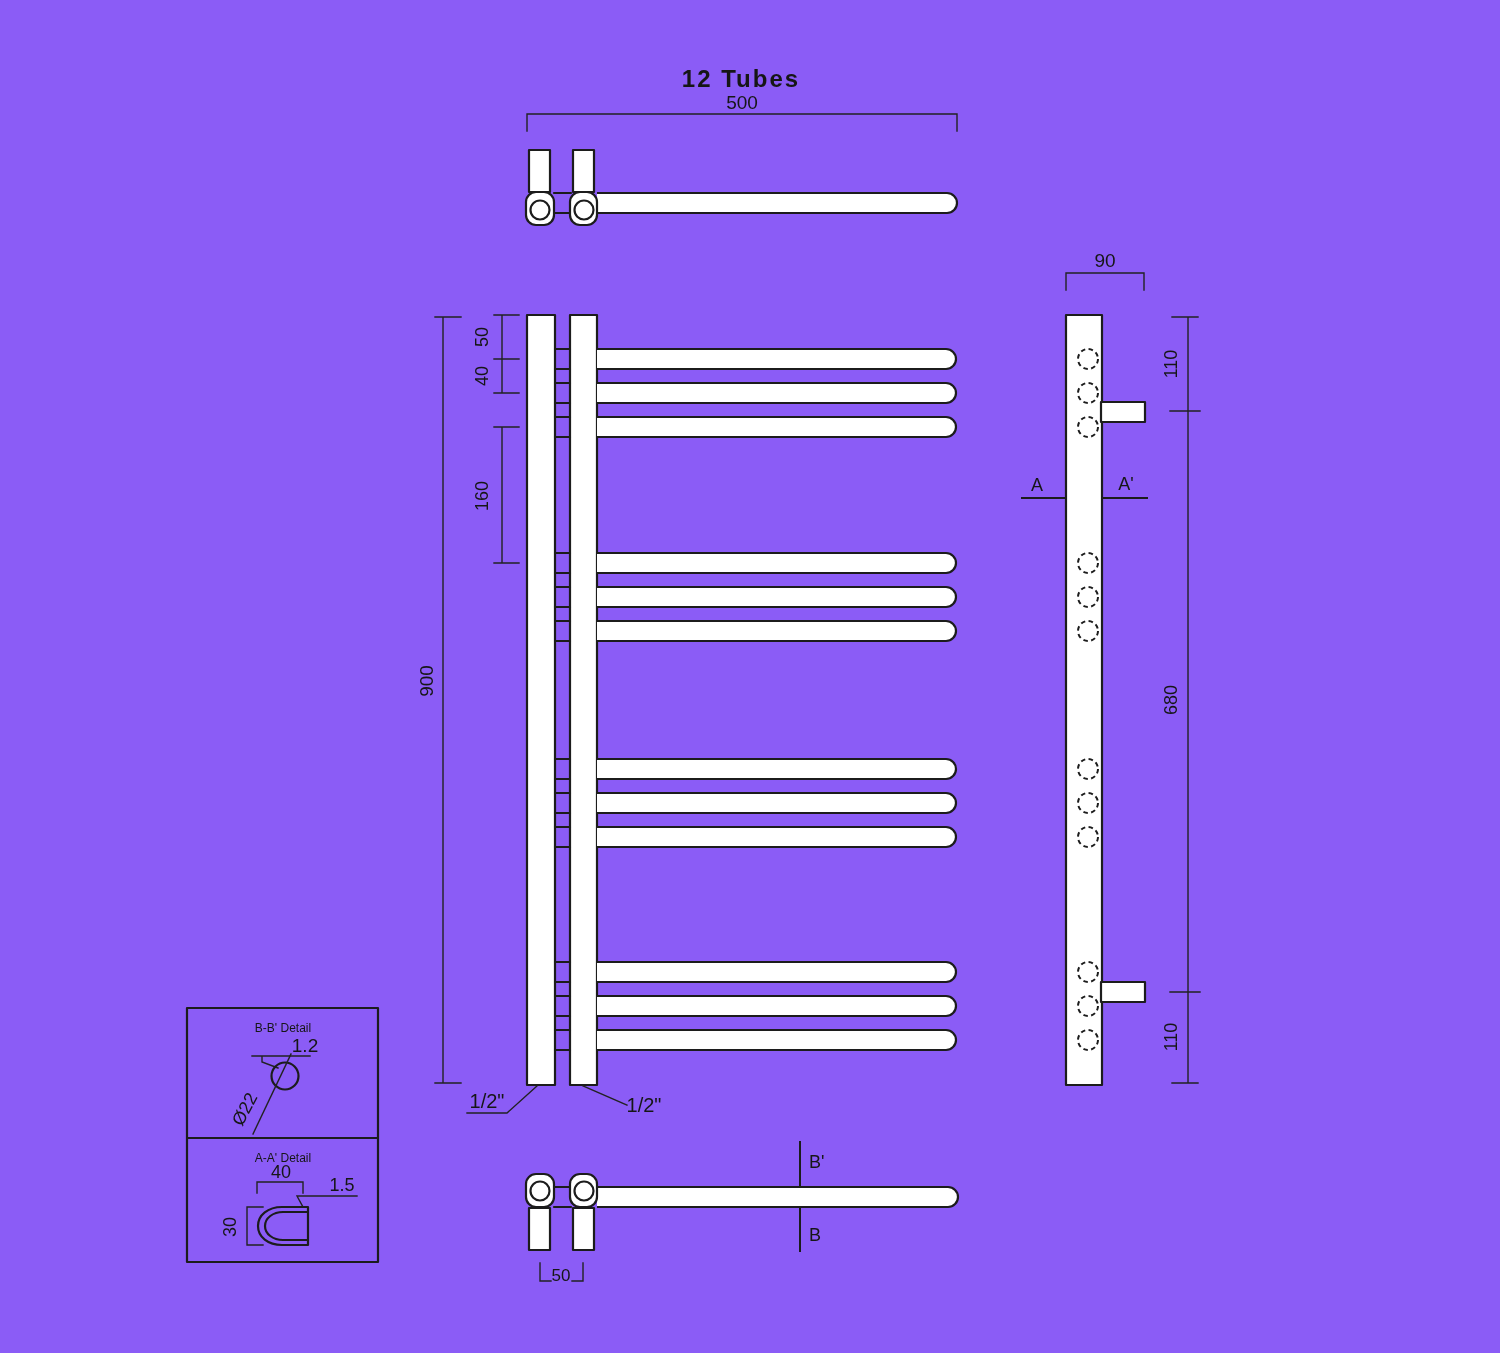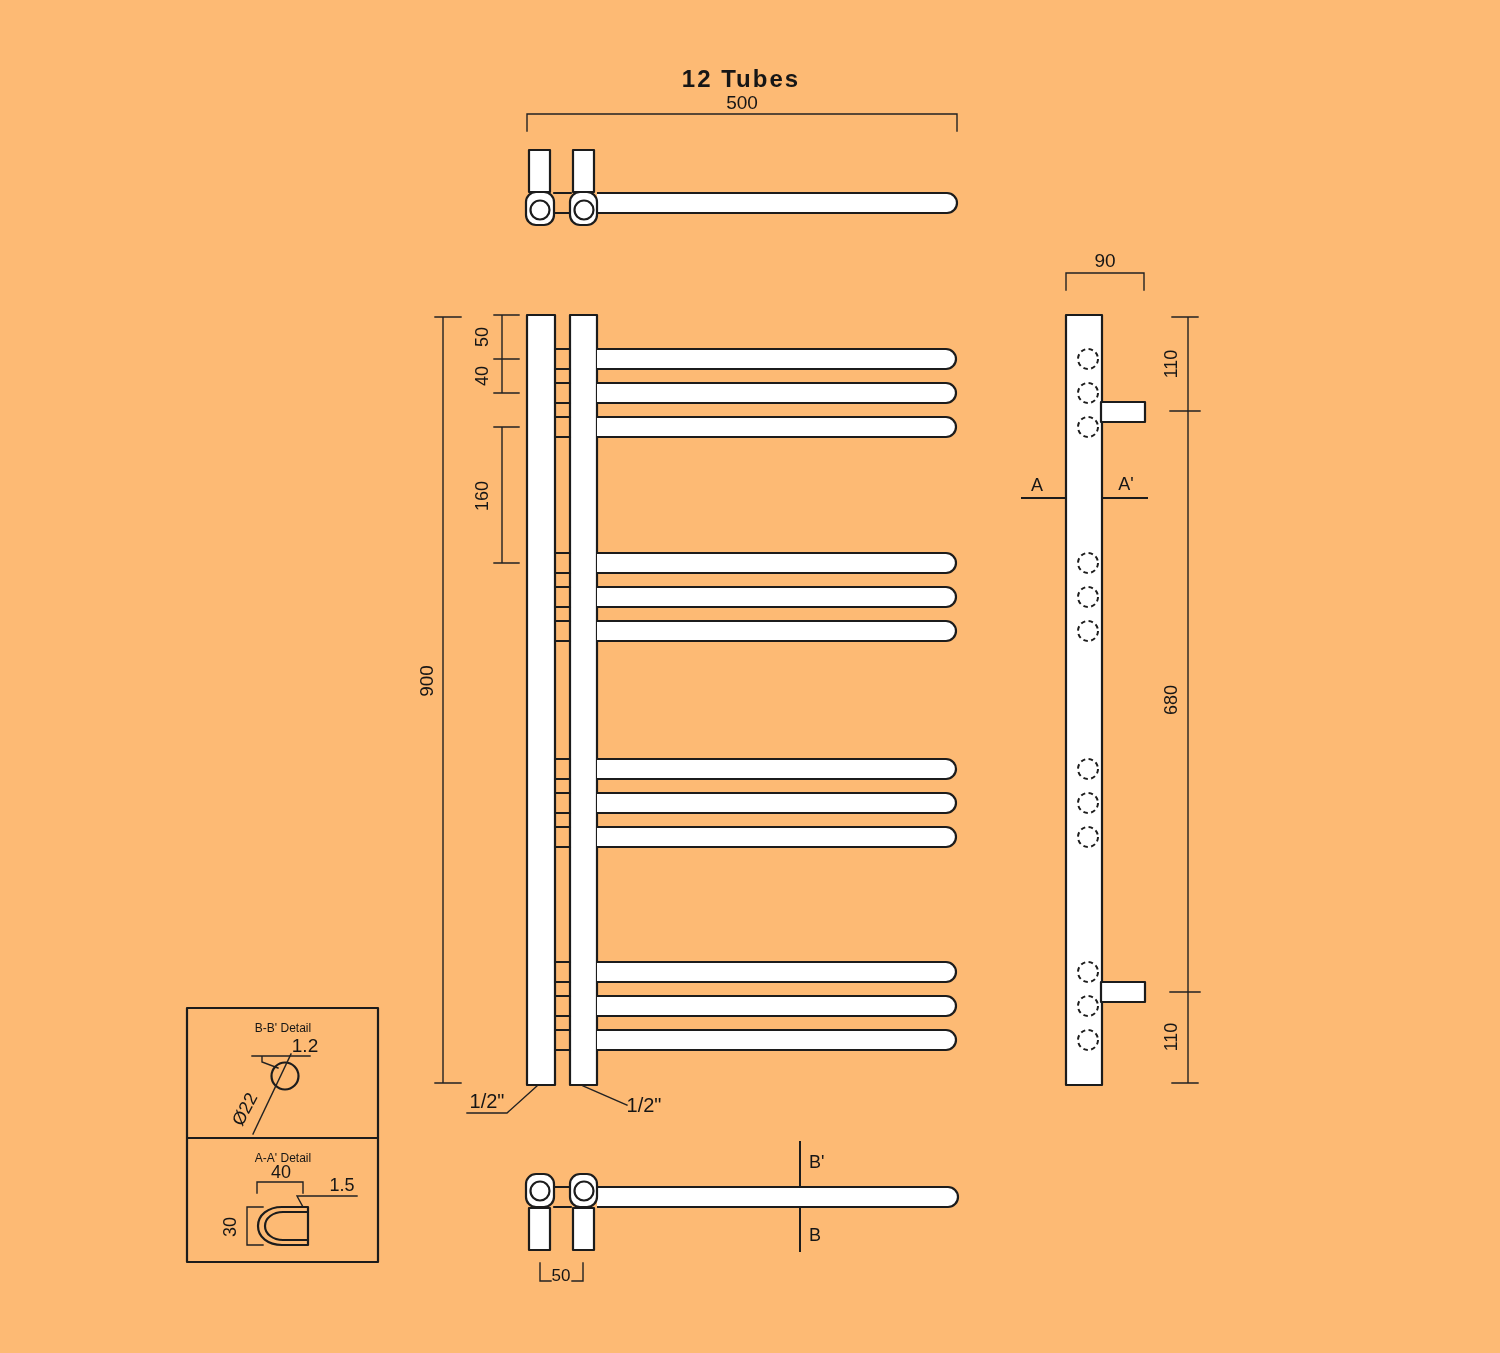--- a/index.html
+++ b/index.html
@@ -1,16 +1,16 @@
 <!DOCTYPE html>
 <html><head>
 <meta charset="utf-8">
 <style>
   html,body{margin:0;padding:0;background:#ffffff;}
-  .page{position:relative;width:1500px;height:1353px;background:#fdba74;overflow:hidden;}
+  .page{position:relative;width:1500px;height:1353px;background:#8b5cf6;overflow:hidden;}
   svg{display:block;}
   svg text{font-family:"Liberation Sans","DejaVu Sans",sans-serif;fill:#161616;}
   .obj{fill:none;stroke:#1c1c1c;stroke-width:2.2;stroke-linejoin:round;stroke-linecap:round;}
   .objf{fill:#ffffff;stroke:#1c1c1c;stroke-width:2.2;stroke-linejoin:round;}
   .thin{fill:none;stroke:#222222;stroke-width:1.4;stroke-linecap:square;}
   .sect{fill:none;stroke:#1c1c1c;stroke-width:2;stroke-linecap:square;}
   .dashc{fill:none;stroke:#1c1c1c;stroke-width:2;stroke-dasharray:4.5 3.4;}
   .t12{font-size:12px;}
   .t17{font-size:17px;}
   .t18{font-size:18px;}

